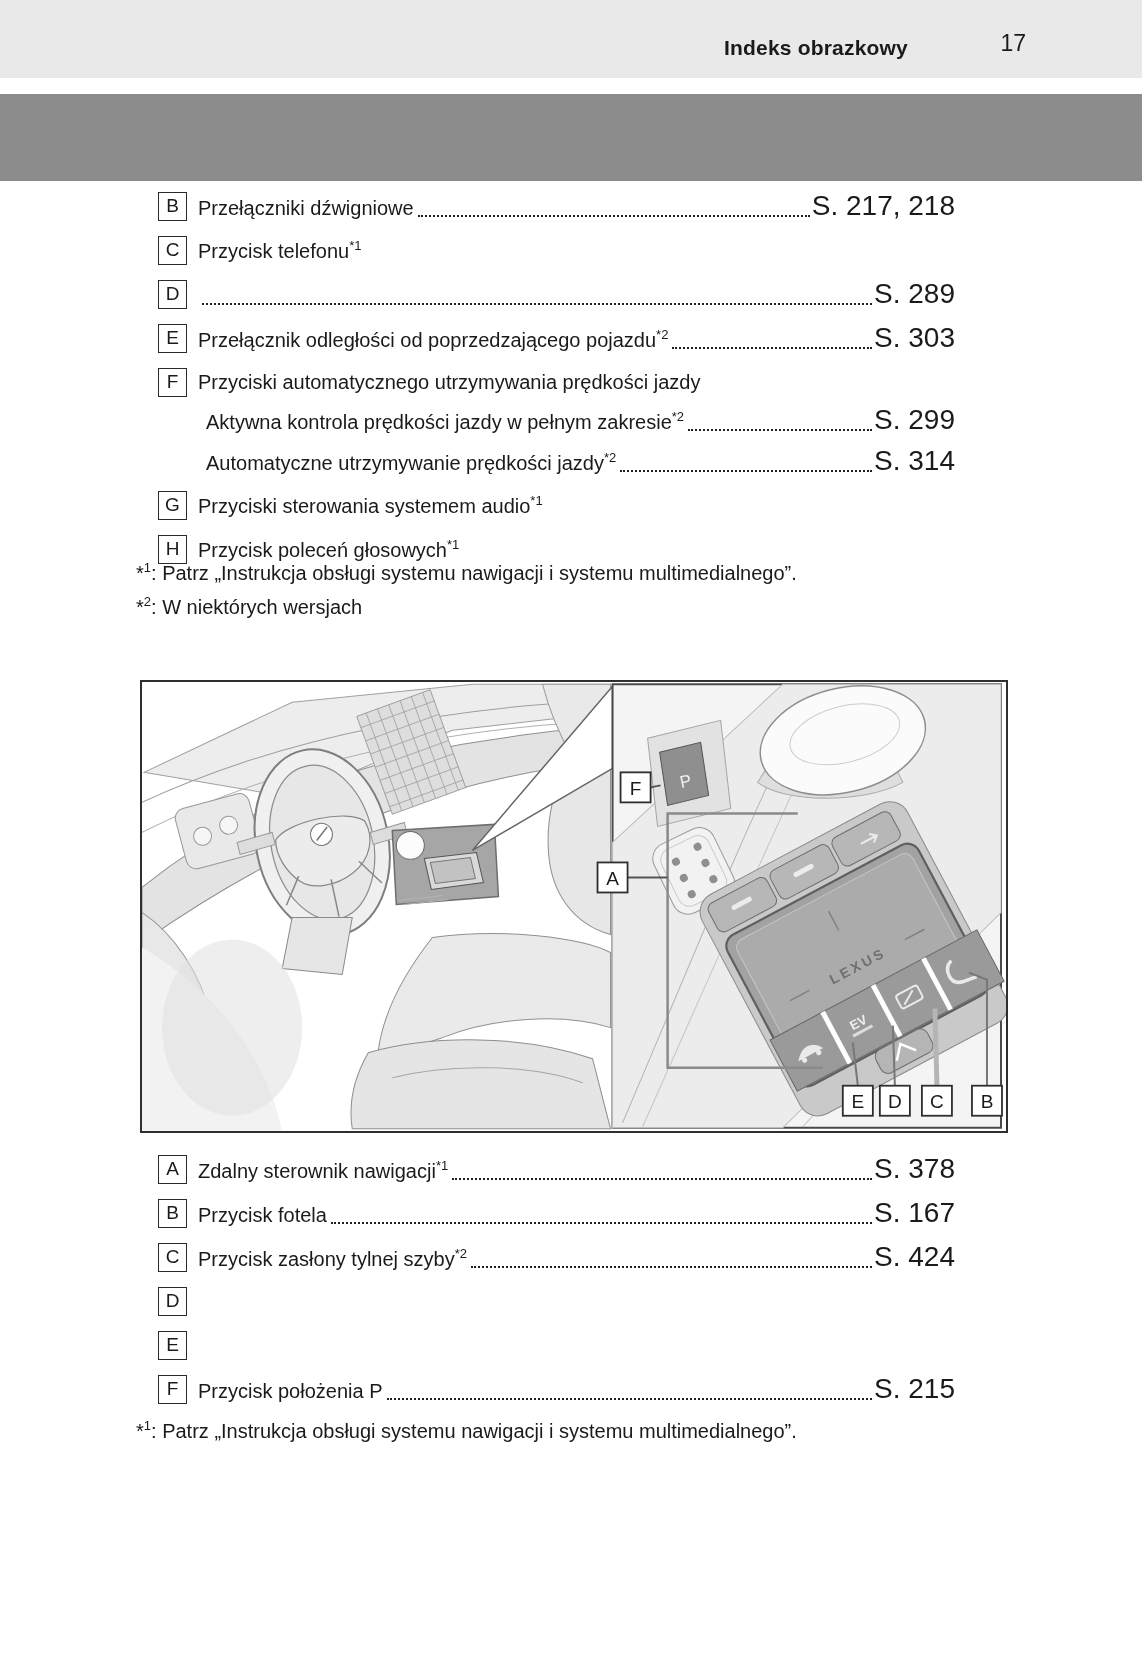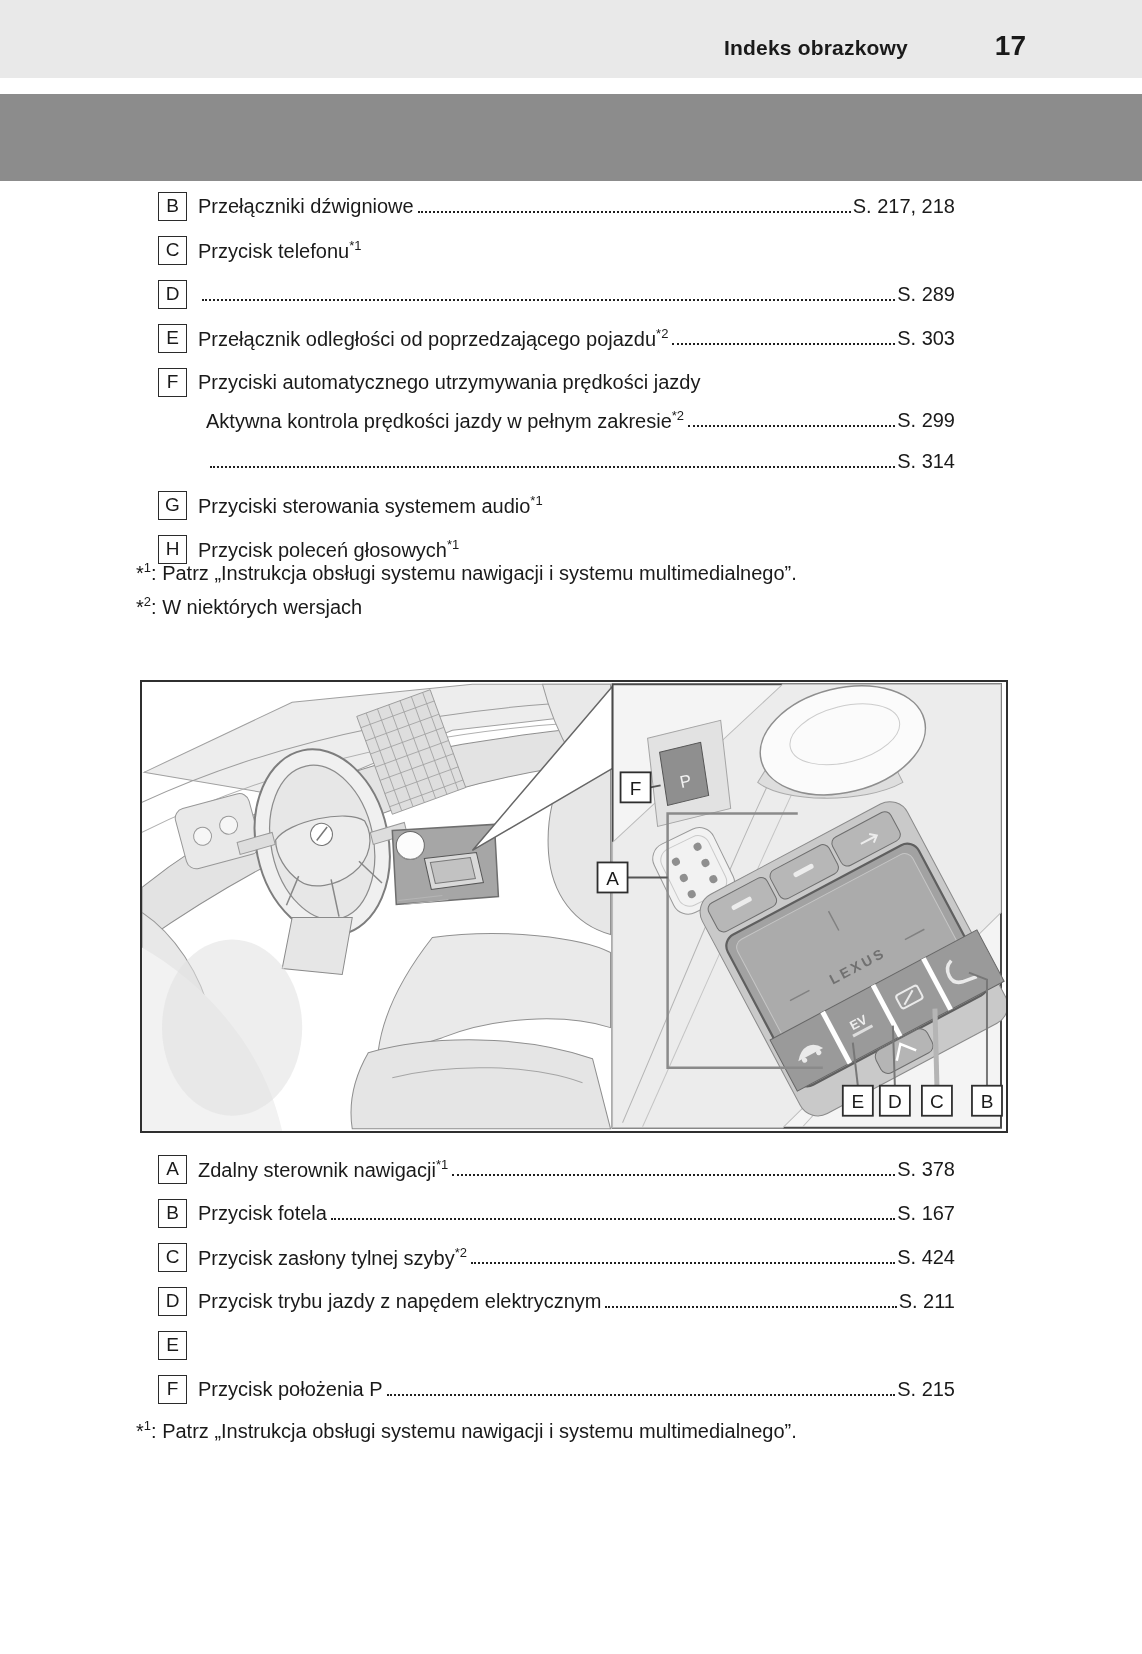--- a/index.html
+++ b/index.html
@@ -2,38 +2,38 @@
 <html><head>
 <meta charset="utf-8">
 <style>
   html,body { margin:0; padding:0; background:#ffffff; }
   .page {
     position:relative; width:1142px; height:1454px; background:#ffffff;
     font-family:"Liberation Sans", sans-serif; color:#1a1a1a; overflow:hidden;
   }
   .header-band { position:absolute; top:0; left:0; width:1142px; height:78px; background:#e9e9e9; }
   .hdr-title { position:absolute; top:36px; right:234px; font-size:21px; font-weight:bold; letter-spacing:.2px; }
-  .hdr-num   { position:absolute; top:30px; right:116px; font-size:28px; font-weight:bold; }
+  .hdr-num   { position:absolute; top:30px; right:116px; font-size:23px; font-weight:normal; }
   .gray-band { position:absolute; top:94px; left:0; width:1142px; height:87px; background:#8c8c8c; }
 
   .list { position:absolute; left:158px; width:797px; }
   .toplist { top:192px; }
   .bottomlist { top:1155px; }
   .row { display:flex; align-items:center; height:28px; margin-bottom:16px; white-space:nowrap; }
   .row.sub { margin-left:48px; }
   .lbox {
     width:27px; height:27px; border:1.6px solid #2b2b2b; background:#fff;
     display:flex; align-items:center; justify-content:center;
     font-size:19px; margin-right:11px; flex:none;
   }
   .entry { flex:1; display:flex; align-items:baseline; min-width:0; }
   .lbl { font-size:20px; }
   .lbl sup { font-size:13px; }
   .dots { flex:1; border-bottom:2.4px dotted #1f1f1f; margin:0 2px 5px 4px; align-self:flex-end; min-width:24px; }
-  .pref { font-size:20px;text-align:right; }
+  .pref { font-size:28px;text-align:right; }
 
   .fnotes { position:absolute; left:136px; font-size:20px; }
   .fnotes-top { top:560px; }
   .fnotes-bottom { top:1418px; }
   .fn { height:30px; margin-bottom:4px; white-space:nowrap; }
   .fn sup { font-size:13px; }
 
   .figure {
     position:absolute; top:680px; left:140px; width:868px; height:453px;
     border:2.5px solid #2f2f2f; box-sizing:border-box; background:#ffffff;
@@ -98,20 +98,21 @@
     </div>
     <div class="row sub" style="margin-bottom:13px;">
       <span class="entry">
           <span class="lbl"><span>Aktywna kontrola prędkości jazdy w pełnym zakresie</span><sup>*2</sup></span>
           <span class="dots"></span>
           <span class="pref">S. 299</span>
         </span>
     </div>
     <div class="row sub">
       <span class="entry">
+          <span class="lbl"><span>Automatyczne utrzymywanie prędkości jazdy</span><sup>*2</sup></span>
           <span class="dots"></span>
           <span class="pref">S. 314</span>
         </span>
     </div>
     <div class="row">
       <span class="lbox">
           <span>G</span>
         </span>
       <span class="entry">
           <span class="lbl"><span>Przyciski sterowania systemem audio</span><sup>*1</sup></span>
@@ -332,25 +333,20 @@
       <span class="entry">
           <span class="lbl"><span>Przycisk zasłony tylnej szyby</span><sup>*2</sup></span>
           <span class="dots"></span>
           <span class="pref">S. 424</span>
         </span>
     </div>
     <div class="row">
       <span class="lbox">
           <span>D</span>
         </span>
-      <span class="entry">
-          <span class="lbl"><span>Przycisk trybu jazdy z napędem elektrycznym</span></span>
-          <span class="dots"></span>
-          <span class="pref">S. 211</span>
-        </span>
     </div>
     <div class="row">
       <span class="lbox">
           <span>E</span>
         </span>
     </div>
     <div class="row">
       <span class="lbox">
           <span>F</span>
         </span>

